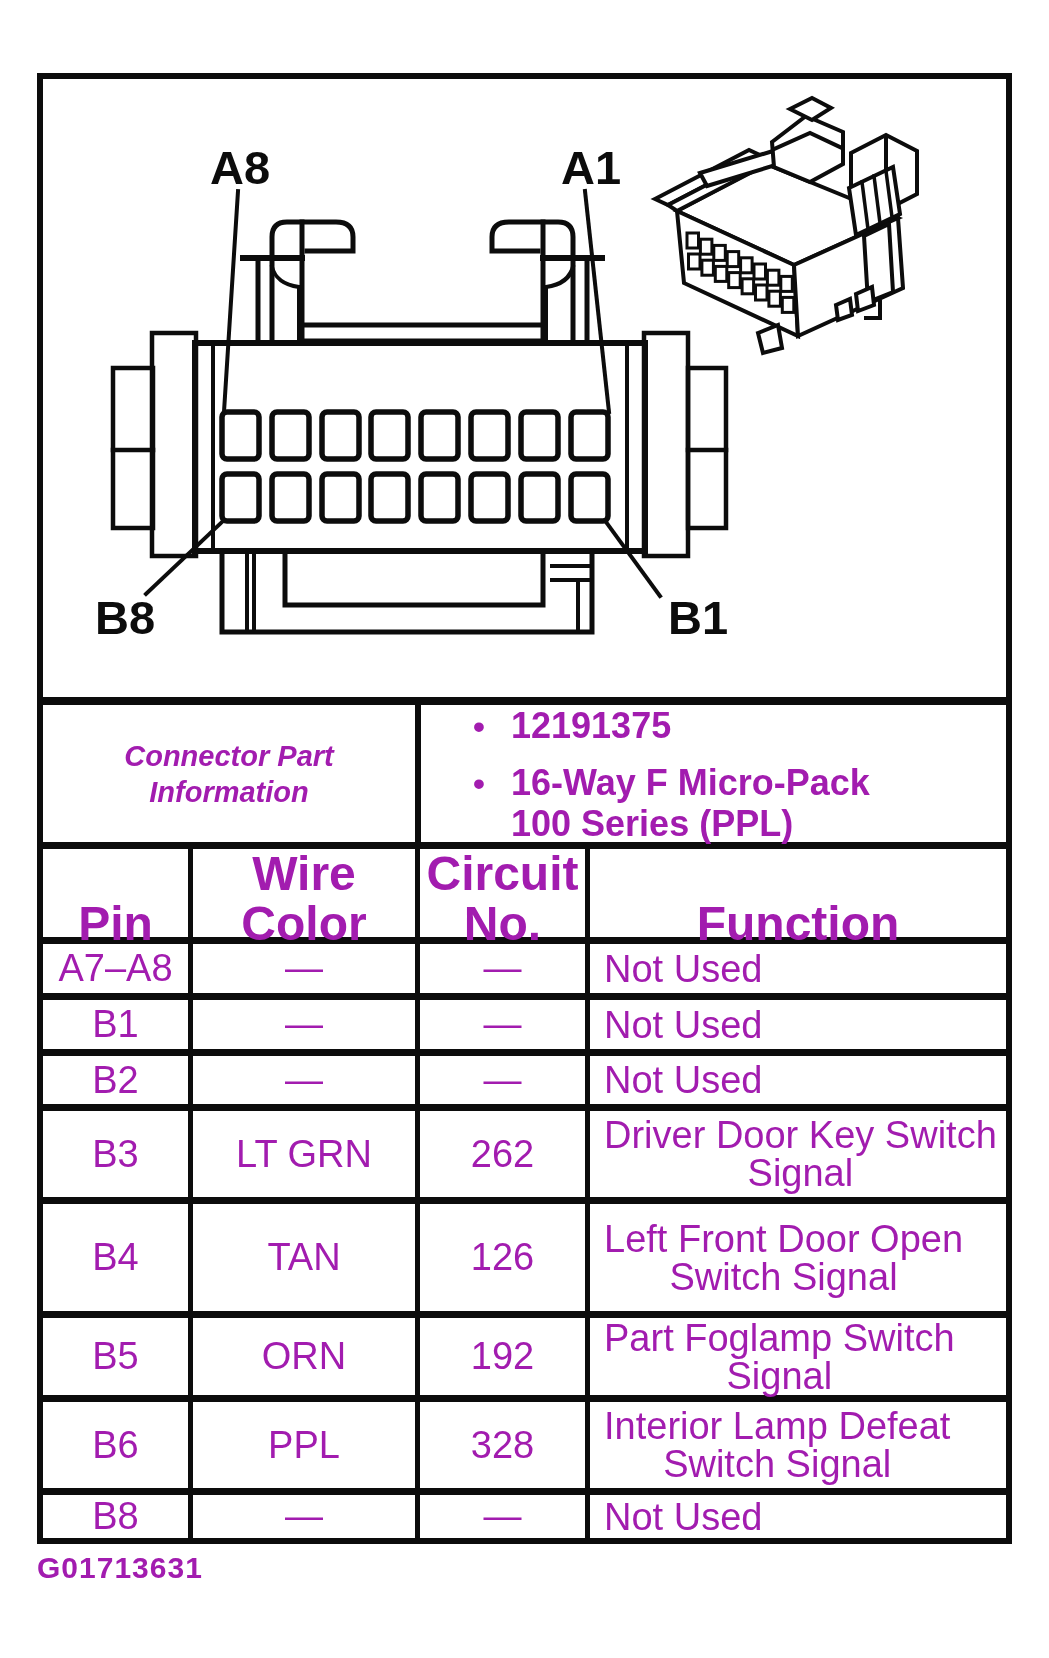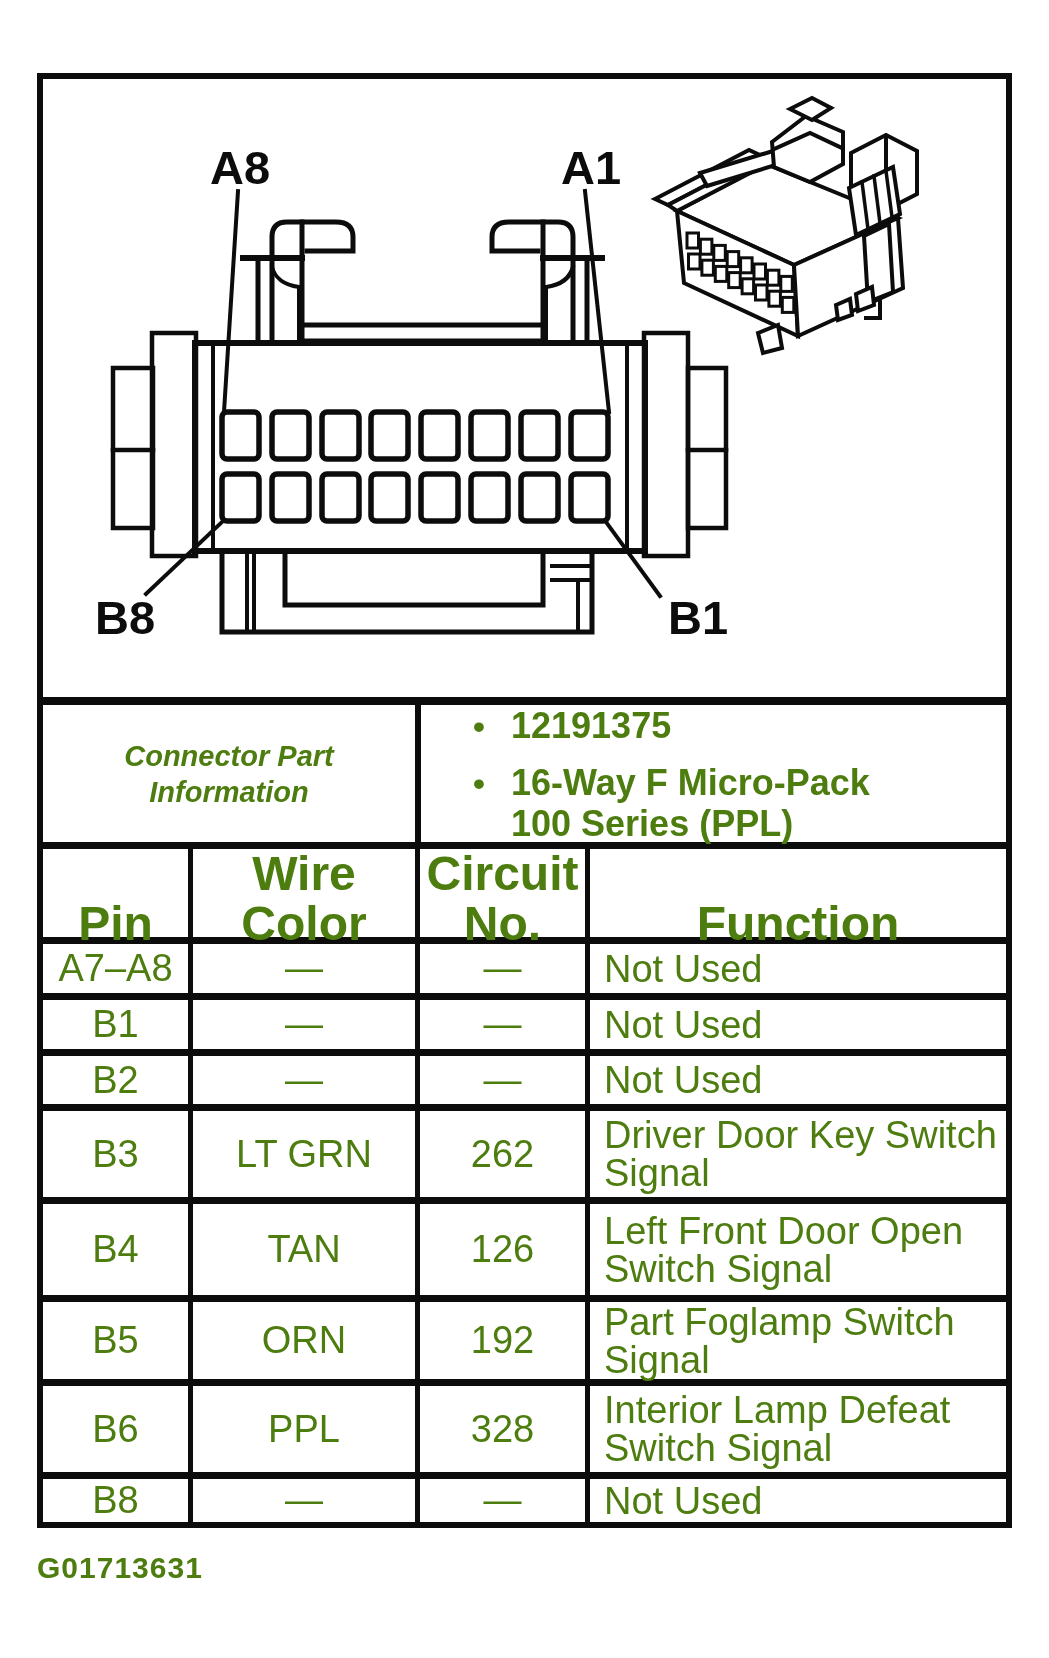--- a/index.html
+++ b/index.html
@@ -1,18 +1,18 @@
 <!DOCTYPE html>
 <html><head>
 <meta charset="utf-8">
 <style>
   html,body{margin:0;padding:0;background:#ffffff;}
   .page{
     position:relative;width:1049px;height:1658px;background:#ffffff;
-    font-family:"Liberation Sans",sans-serif;color:#4d7c0f;overflow:hidden;
+    font-family:"Liberation Sans",sans-serif;color:#a21caf;overflow:hidden;
   }
   .doc-box{
     position:absolute;left:37px;top:73px;width:975px;
     border:6px solid #0c0c0c;box-sizing:border-box;background:#fff;
   }
   .figure-area{width:963px;height:618px;position:relative;}
   .figure-area svg{display:block;}
   
   .row-partinfo{
     display:grid;grid-template-columns:372px 591px;height:145px;
@@ -34,23 +34,23 @@
   .trow{display:grid;grid-template-columns:145px 227px 170px 421px;box-sizing:border-box;}
   .trow > div{box-sizing:border-box;}
   .c2,.c3,.c4{border-left:5px solid #0c0c0c;}
   .row-header{height:95px;border-top:7px solid #0c0c0c;font-weight:bold;font-size:48px;}
   .row-header > div{
     display:flex;align-items:flex-end;justify-content:center;
     text-align:center;white-space:pre-line;line-height:1.05;padding-bottom:8px;
   }
   .drow{font-size:38px;border-top:7px solid #0c0c0c;}
   .drow > div{display:flex;align-items:center;justify-content:center;text-align:center;}
-  .drow .c4{justify-content:flex-start;text-align:left;padding-left:14px;white-space:pre-line;line-height:1.0;}
+  .drow .c4{justify-content:flex-start;text-align:center;padding-left:14px;white-space:pre-line;line-height:1.0;}
   .h57{height:56px}.h56{height:56px}.h55{height:55px}
-  .h93{height:93px}.h98{height:98px}.h95{height:84px}.h50{height:50px}
+  .h93{height:93px}.h98{height:114px}.h95{height:84px}.h50{height:50px}
   .footer-code{
     position:absolute;left:37px;top:1551px;font-size:30px;font-weight:bold;
     letter-spacing:1px;
   }
 </style>
 </head>
 <body>
 
 <div class="page">
   <div class="doc-box">

